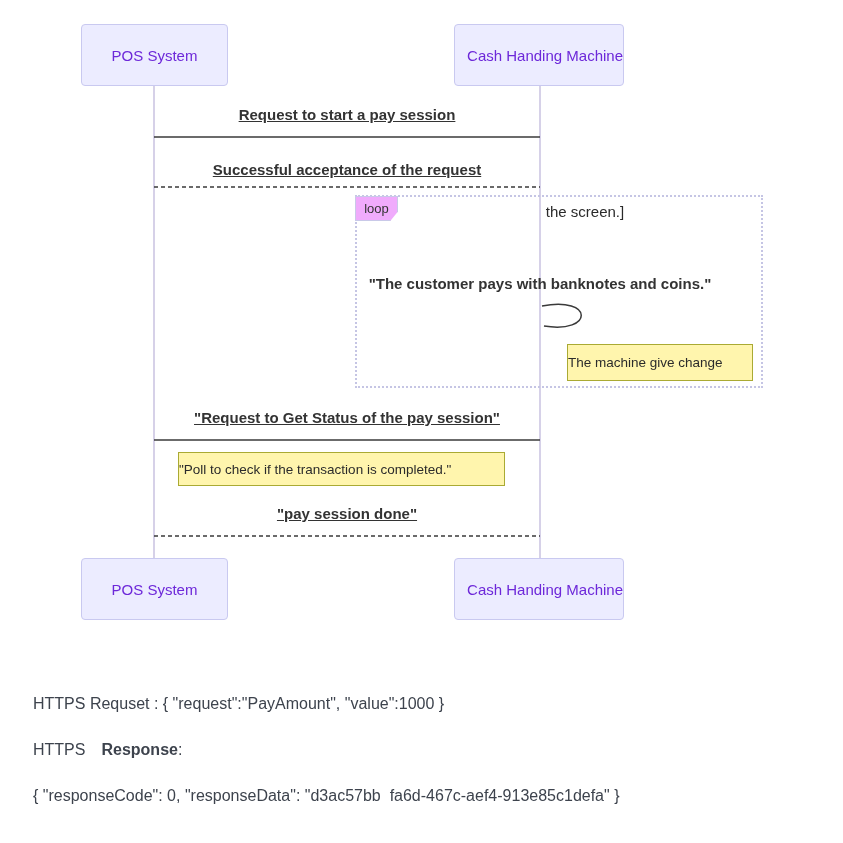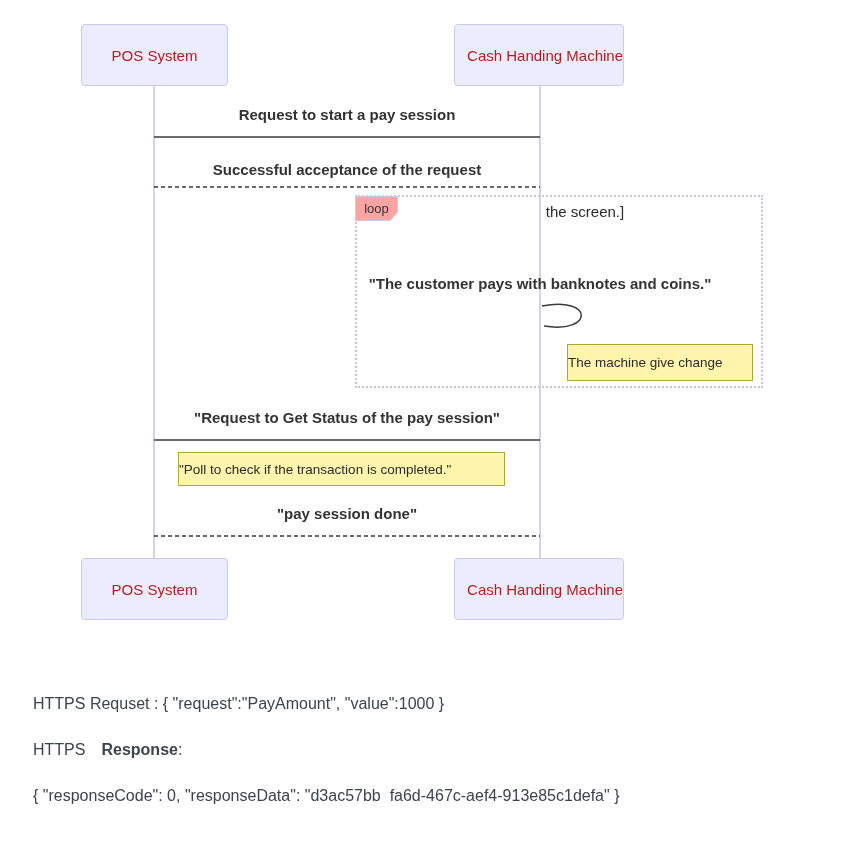--- a/index.html
+++ b/index.html
@@ -12,54 +12,54 @@
   }
   .stage { position: absolute; top: 0; left: 0; width: 843px; height: 843px; }
 
   .actor-box {
     position: absolute;
     width: 147px; height: 62px;
     background: #ECECFF;
     border: 1px solid #c9c9f0;
     border-radius: 4px;
     display: flex; align-items: center; justify-content: center;
-    font-size: 15px; color: #b91c1c;
+    font-size: 15px; color: #6d28d9;
   }
   .actor-wide { width: 170px; justify-content: flex-end; }
 
   .lifeline {
     position: absolute;
     width: 2px; top: 86px; height: 472px;
     background: #d6d1e8;
   }
 
   .msg-label {
     position: absolute;
     left: 154px; width: 386px;
     text-align: center;
-    font-size: 15px; font-weight: bold; color: #333333;
+    font-size: 15px; font-weight: bold; color: #333333; text-decoration: underline;
   }
   .self-label {
     position: absolute;
     left: 340px; width: 400px;
     text-align: center;
     font-size: 15px; font-weight: bold; color: #333333;
   }
 
   .connector-svg { position: absolute; top: 0; left: 0; width: 843px; height: 843px; pointer-events: none; }
 
   .loop-frame {
     position: absolute;
     left: 355px; top: 195px; width: 408px; height: 193px;
     border: 2px dotted #c5c5e4;
   }
   .loop-label {
     position: absolute;
     left: 355px; top: 196px; width: 43px; height: 25px;
-    background: #fca5a5;
+    background: #f0abfc;
     border: 1px solid #c9c9e8;
     clip-path: polygon(0 0, 100% 0, 100% 62%, 82% 100%, 0 100%);
     display: flex; align-items: center; justify-content: center;
     font-size: 13px; color: #333333;
   }
   .loop-condition {
     position: absolute;
     left: 380px; top: 202px; width: 410px;
     text-align: center;
     font-size: 15px; line-height: 19px; color: #2a2a2a;

